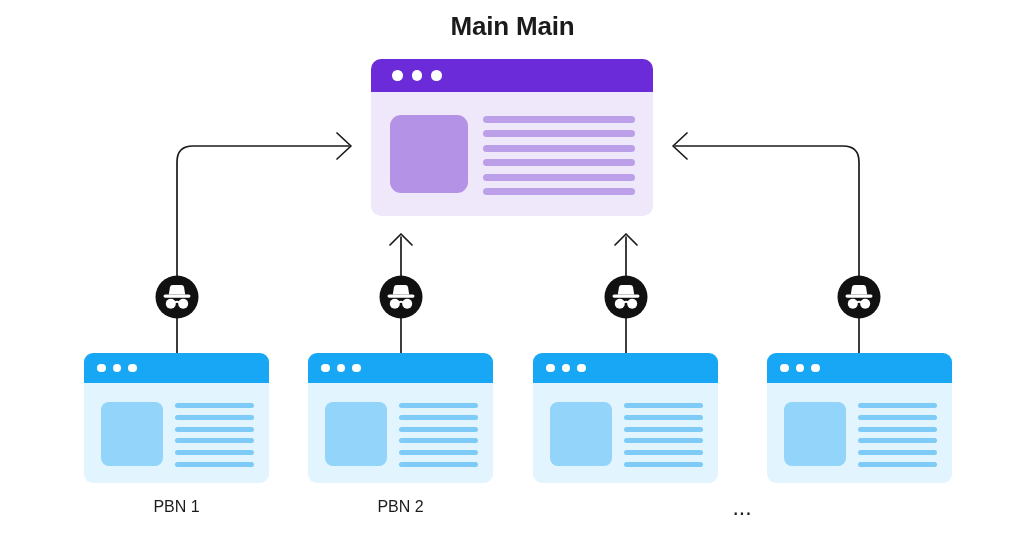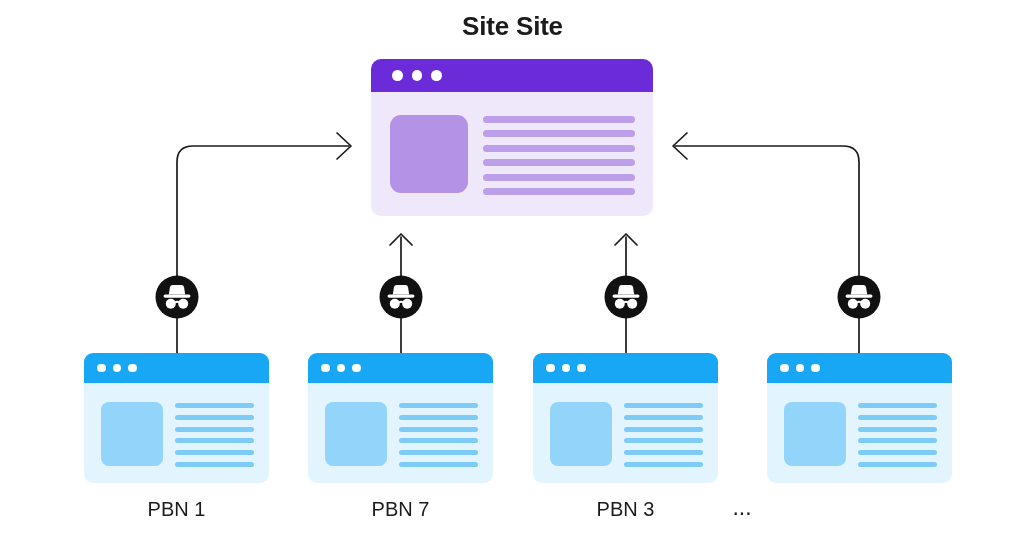--- a/index.html
+++ b/index.html
@@ -36,33 +36,33 @@
   
   .pbn-window{width:185px; height:130px; top:353px; border-radius:9px;}
   .pbn-window .titlebar{height:30px; background:var(--blue-header); padding-left:13px; gap:7px;}
   .pbn-window .dot{width:8.6px; height:8.6px;}
   .pbn-window .win-body{height:100px; background:var(--blue-body); display:flex; padding:19px 15px 0 17px; gap:12px;}
   .pbn-window .thumb{width:62px; height:64px; border-radius:8px; background:var(--blue-square); flex:none;}
   .pbn-window .lines{flex:1; display:flex; flex-direction:column; gap:6.8px; padding-top:1px;}
   .pbn-window .lines i{display:block; height:5px; border-radius:2.5px; background:var(--blue-line);}
   .pbn-1{left:84px;} .pbn-2{left:308px;} .pbn-3{left:533px;} .pbn-4{left:767px;}
 
-  .pbn-label{position:absolute; top:498px; width:185px; text-align:center; font-size:20px; color:var(--text);}
+  .pbn-label{position:absolute; top:498px; width:185px; text-align:center; font-size:16px; color:var(--text);}
   .label-1{left:84px;} .label-2{left:308px;} .label-3{left:533px;} .label-4{left:767px;}
   .ellipsis-label{position:absolute; top:494px; left:702px; width:80px; text-align:center; font-size:23px; color:var(--text);}
 
   .spy{position:absolute; width:46px; height:46px; top:274px;}
   .spy-1{left:154px;} .spy-2{left:378px;} .spy-3{left:603px;} .spy-4{left:836px;}
 </style>
 </head>
 <body>
 
 <div class="canvas">
 
-  <div class="diagram-title">Site Site</div>
+  <div class="diagram-title">Main Main</div>
 
   <svg class="arrows" width="1025" height="540" viewBox="0 0 1025 540">
     <g>
       <path d="M 177 353 L 177 162 Q 177 146 193 146 L 349 146"></path>
       <path d="M 337 133 L 351 146 L 337 159"></path>
     </g>
     <g>
       <path d="M 401 353 L 401 237"></path>
       <path d="M 390 245 L 401 234 L 412 245"></path>
     </g>
@@ -191,17 +191,16 @@
           <i></i>
           <i></i>
           <i></i>
           <i></i>
           <i></i>
         </div>
     </div>
   </div>
 
   <div class="pbn-label label-1">PBN 1</div>
-  <div class="pbn-label label-2">PBN 7</div>
-  <div class="pbn-label label-3">PBN 3</div>
+  <div class="pbn-label label-2">PBN 2</div>
   <div class="ellipsis-label">...</div>
 
 </div>
 
 </body></html>

